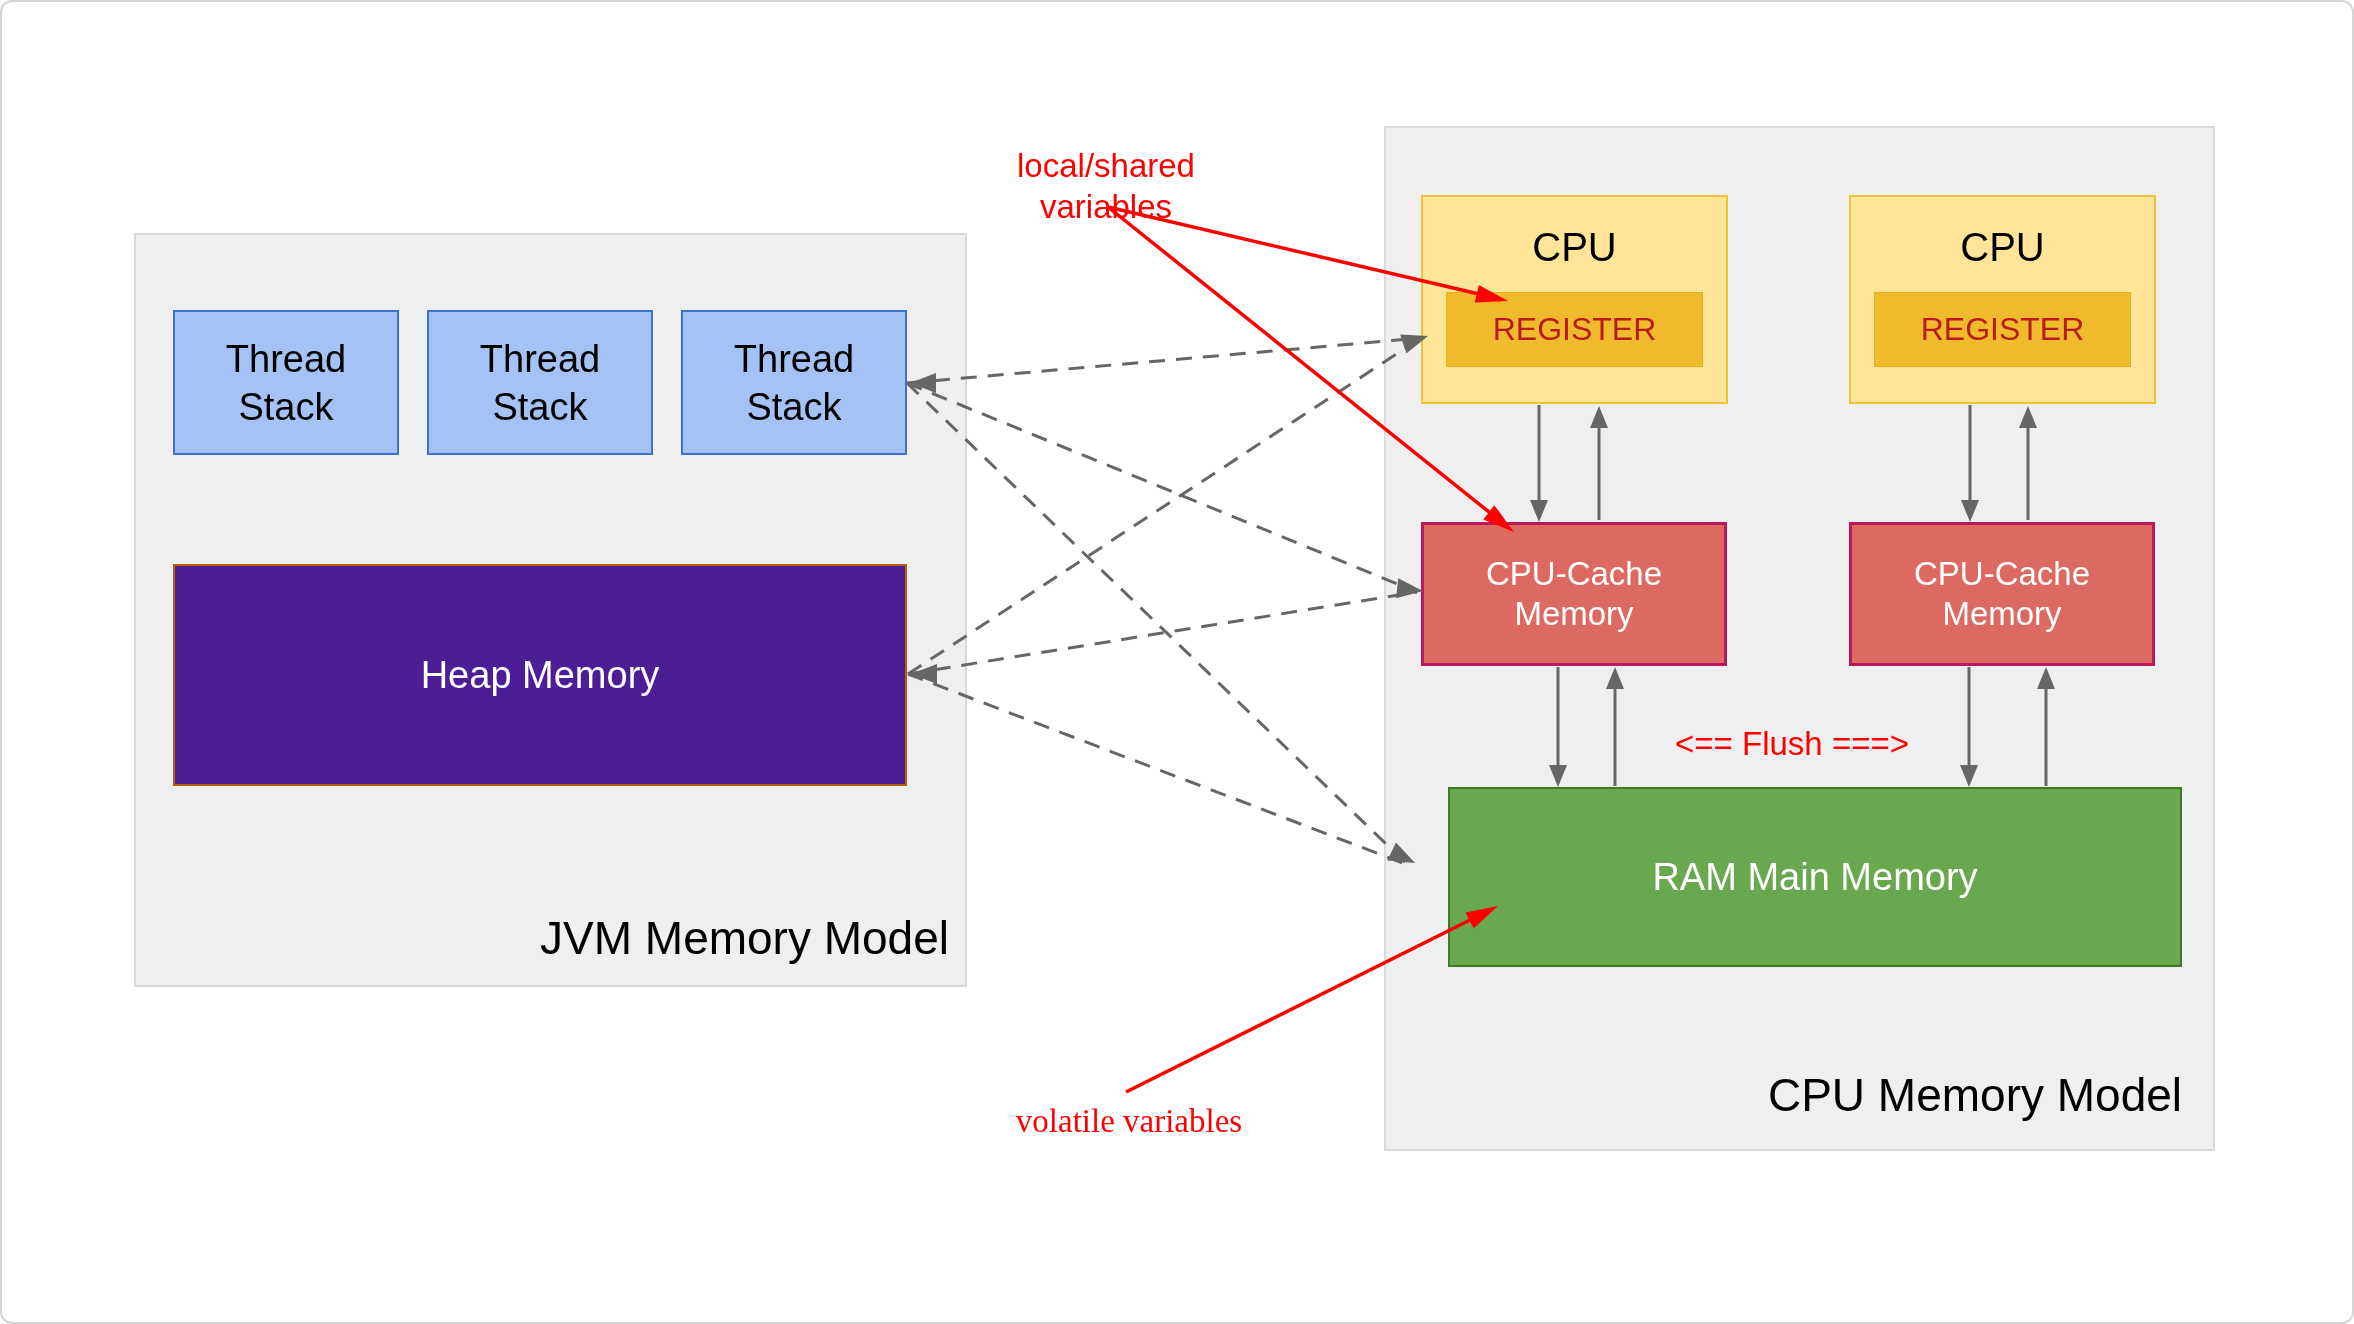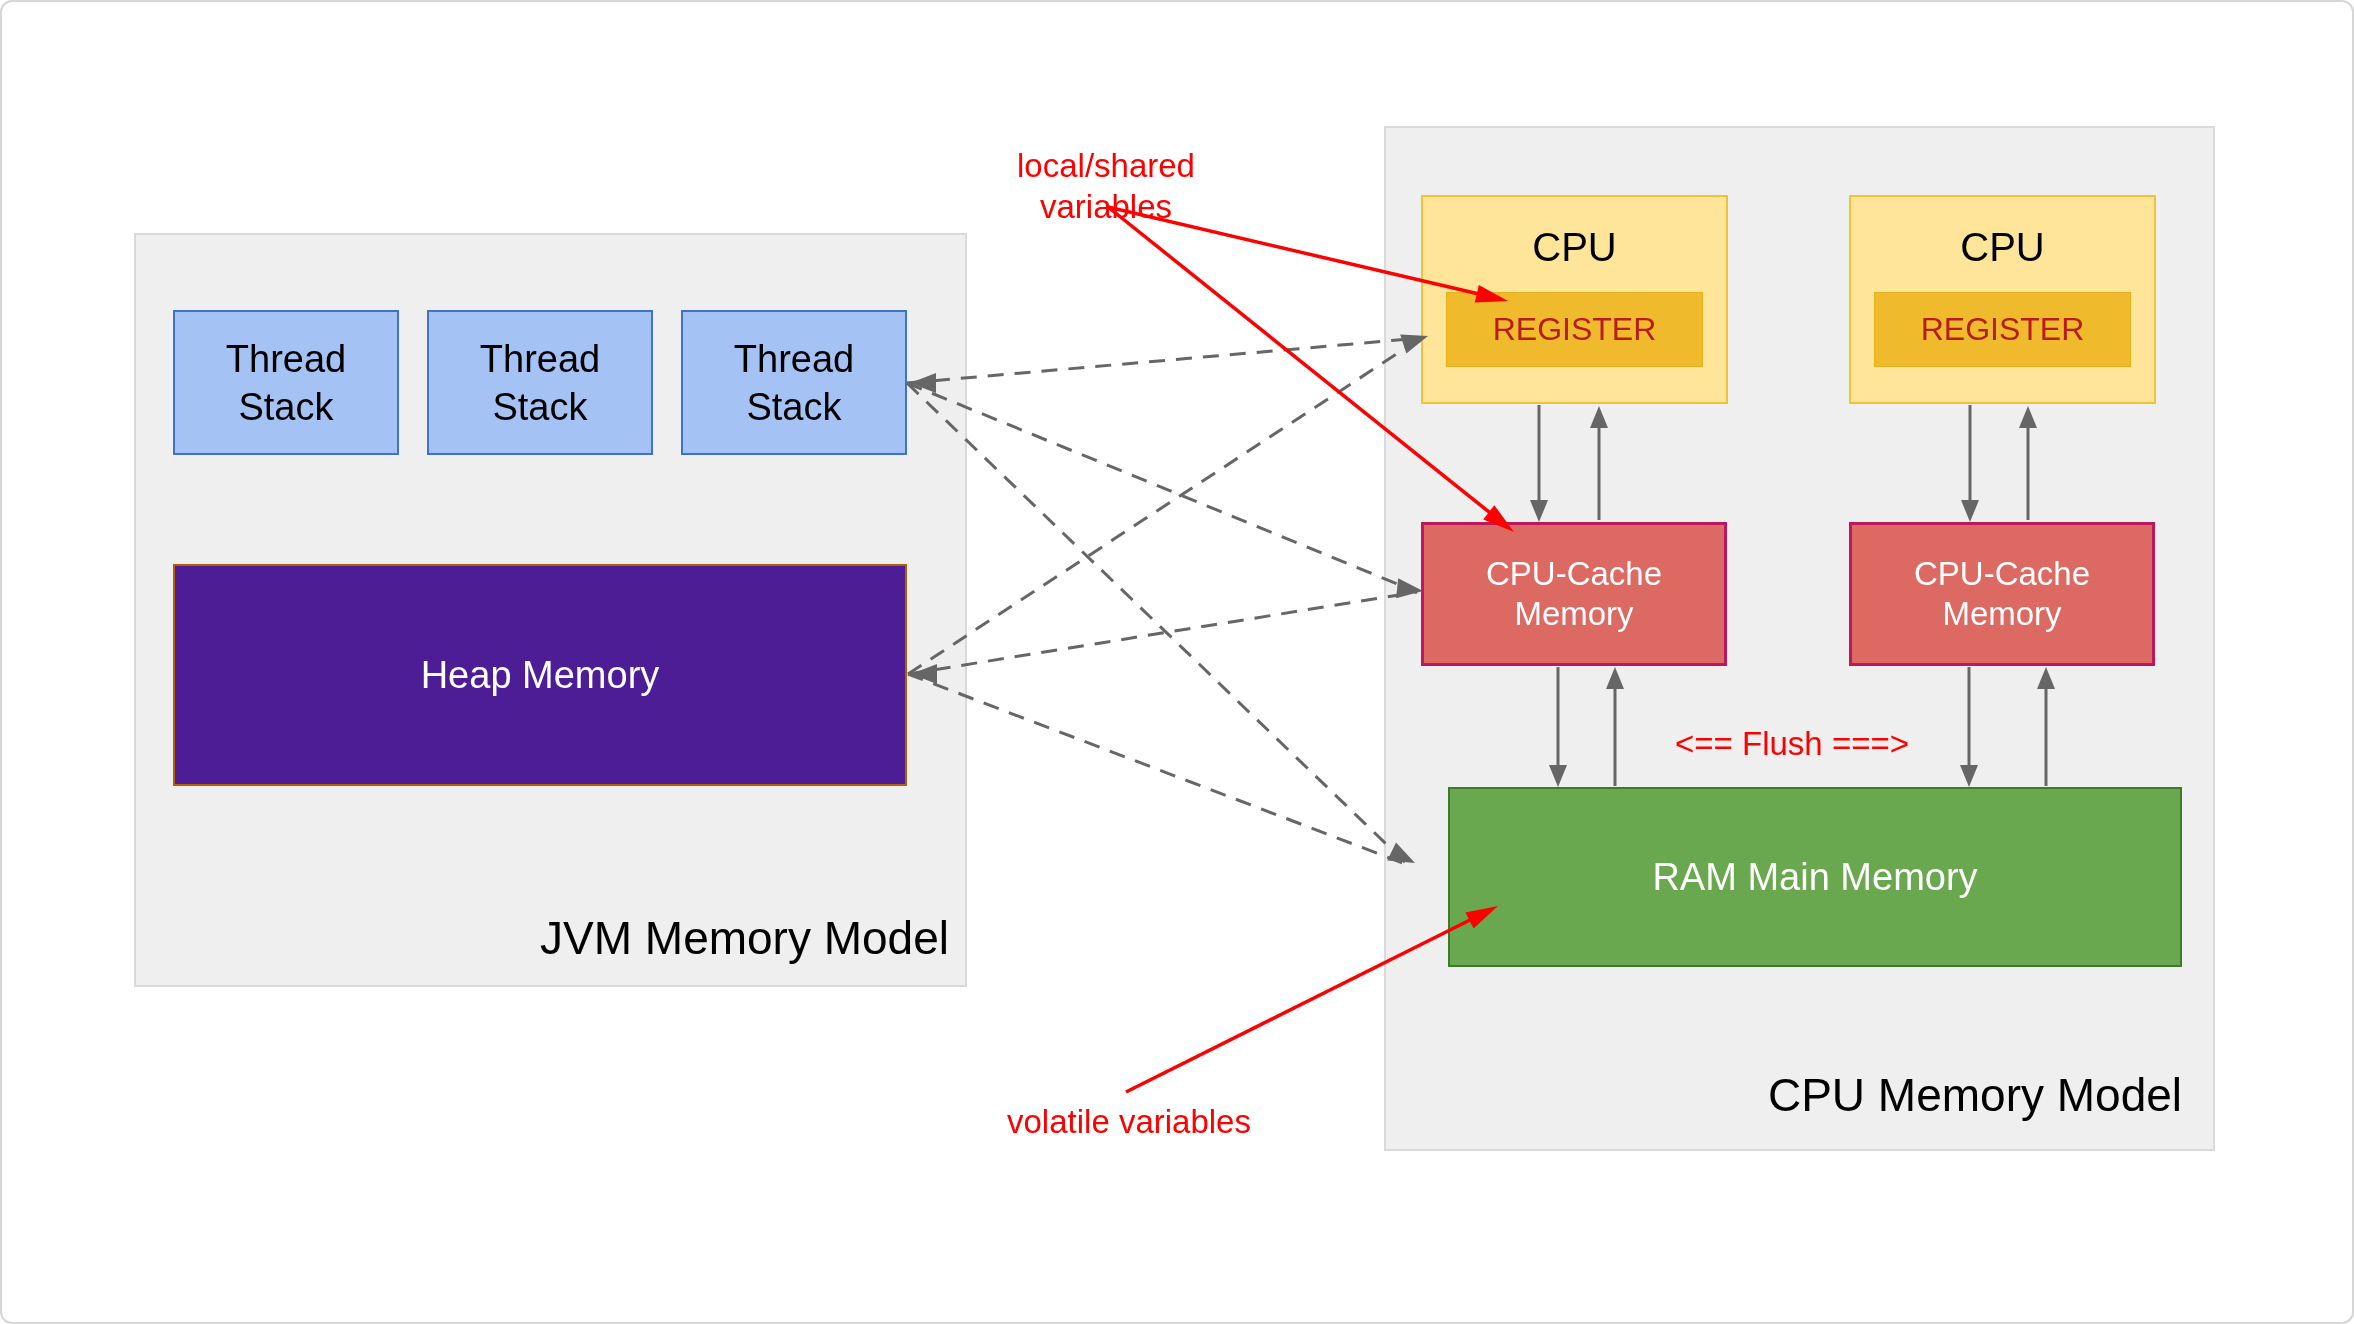--- a/index.html
+++ b/index.html
@@ -123,21 +123,21 @@
   <div class="box cache-box preline" style="left:1847px; top:520px; width:306px; height:144px;">CPU-Cache
 Memory</div>
 
   <div class="box ram-box" style="left:1419px; top:785px; width:734px; height:180px;">RAM Main Memory</div>
 
   <div class="panel-title" style="left:1673px; top:1058px; width:600px; text-align:center;">CPU Memory Model</div>
 
   <div class="red-note preline" style="left:904px; top:99px; width:400px;margin-top:44px;">local/shared
 variables</div>
   <div class="red-note" style="left:1620px; top:721px; width:340px;">&lt;== Flush ===&gt;</div>
-  <div class="red-note" style="left:927px; top:1099px; width:400px;">volatile variables</div>
+  <div class="red-note" style="left:927px; top:1099px; width:400px;font-family:Liberation Serif, serif;">volatile variables</div>
 
   <svg id="connector-layer" viewBox="0 0 2354 1324" xmlns="http://www.w3.org/2000/svg">
 
     <g stroke="#666666" stroke-width="3" stroke-dasharray="16 11" fill="none">
       <line x1="905" y1="381" x2="1419" y2="336"></line>
       <line x1="905" y1="381" x2="1415" y2="590"></line>
       <line x1="905" y1="381" x2="1406" y2="863"></line>
       <line x1="906" y1="672" x2="1419" y2="336"></line>
       <line x1="906" y1="672" x2="1415" y2="590"></line>
       <line x1="906" y1="672" x2="1406" y2="863"></line>

